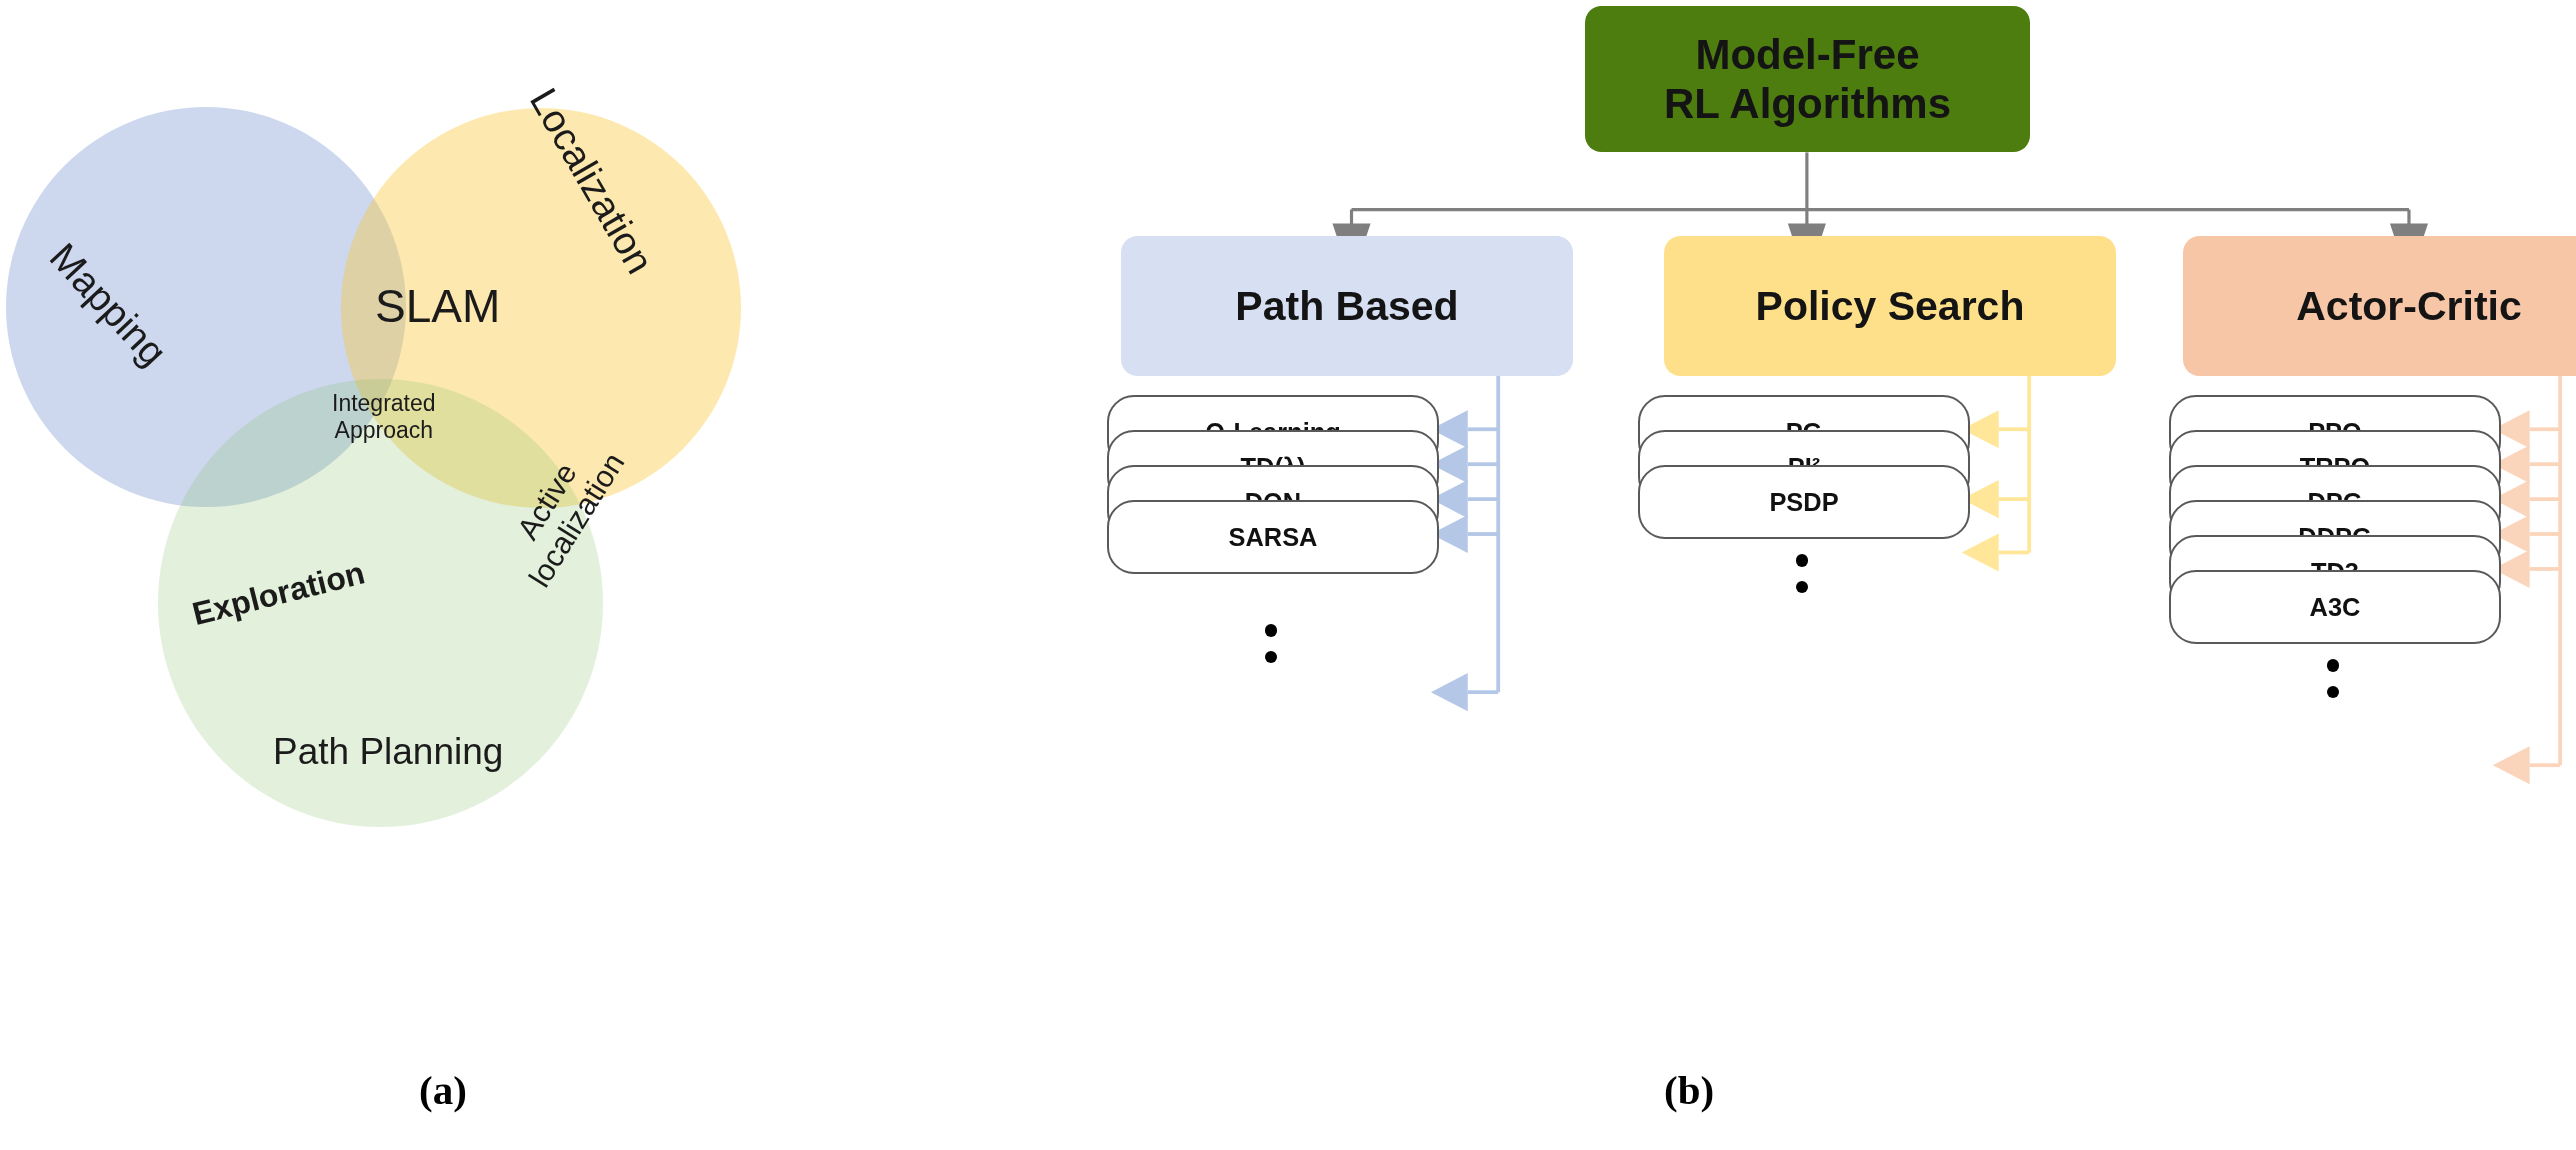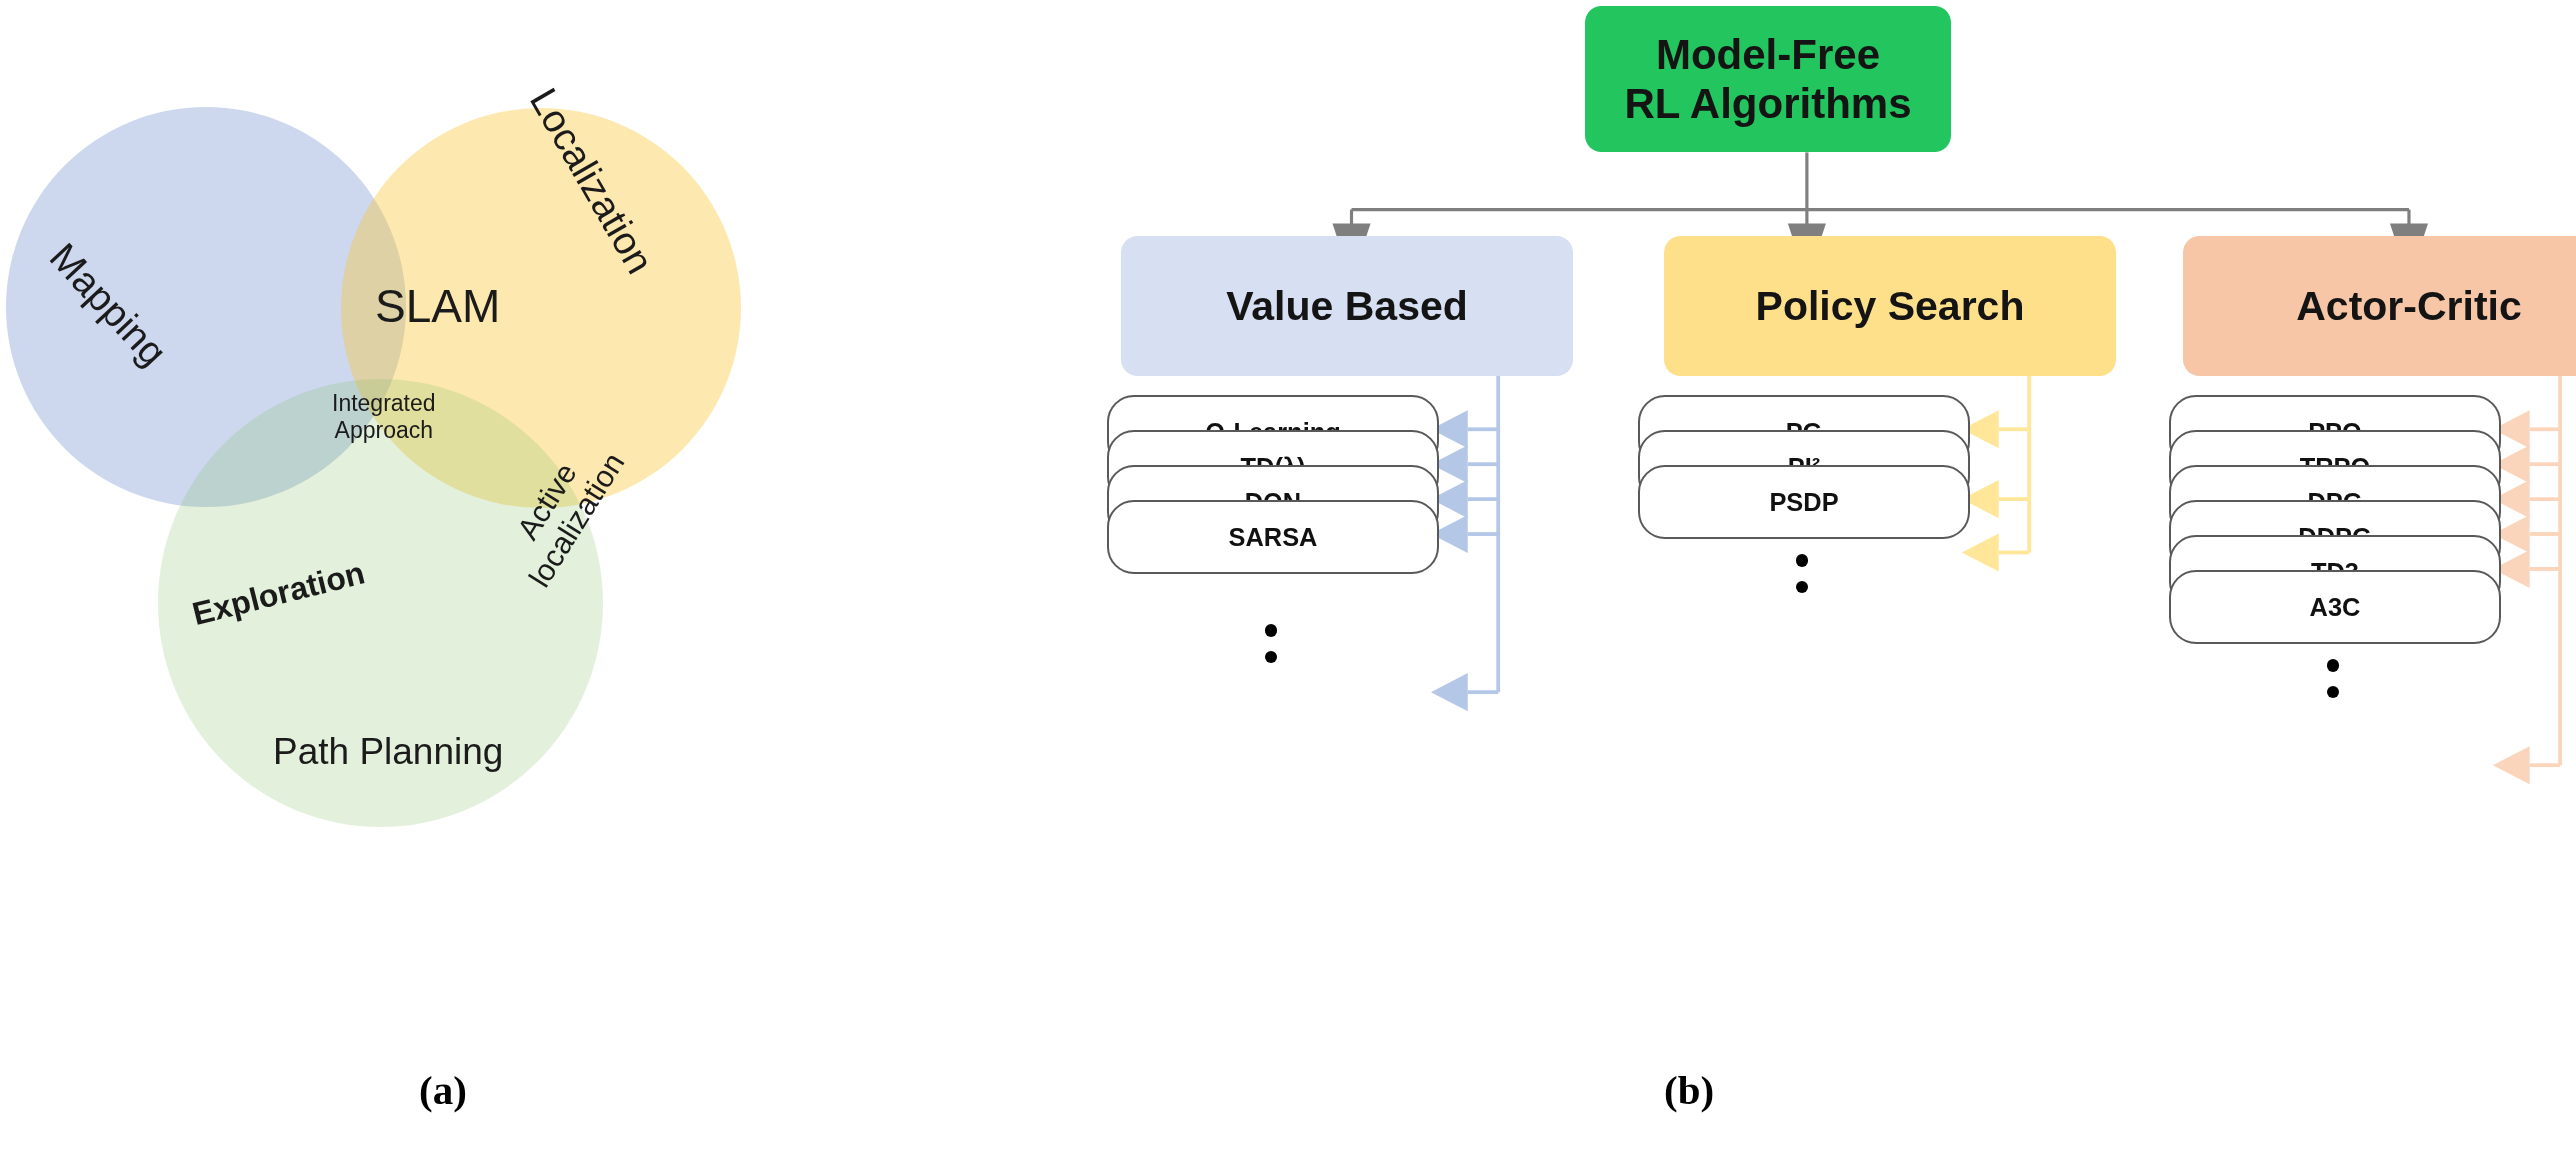--- a/index.html
+++ b/index.html
@@ -27,21 +27,21 @@
   .lbl-integrated   { left:332px; top:390px; font-size:23px; text-align:center; line-height:1.18; }
   .lbl-exploration  { left:189px; top:598px; font-size:32px; font-weight:bold; transform:rotate(-14deg); transform-origin:left top; }
   .lbl-active       { left:492px; top:556px; font-size:30.5px; transform:rotate(-58deg); transform-origin:left top; text-align:center; line-height:1.14; }
   .lbl-pathplanning { left:273px; top:731px; font-size:37px; }
 
   
   #panel-b { position:absolute; left:966px; top:0; width:1610px; height:1150px; }
 
   .node { position:absolute; border-radius:16.5px; display:flex; align-items:center; justify-content:center;
           font-weight:bold; color:#141414; text-align:center; line-height:1.18; }
-  .root       { left:619px;  top:6.4px;  width:366px; height:146px; background:#22c55e; font-size:42px; }
+  .root       { left:619px;  top:6.4px;  width:445px; height:146px; background:#4d7c0f; font-size:42px; }
   .cat        { height:140px; width:452px; font-size:41px; }
   .cat-value  { left:155px;  top:236px; background:#d6e0f2; }
   .cat-policy { left:686px; top:236px; background:#ffe08a;margin-left:12px; }
   .cat-actor  { left:1217px; top:236px; background:#f6c6a6; }
 
   .leaf { position:absolute; width:328px; height:70px; border:2.5px solid #595959; border-radius:27px;
           background:#ffffff; display:flex; align-items:center; justify-content:center;
           font-size:25.4px; font-weight:bold; color:#111; }
 
   .dots { position:absolute; width:38px; text-align:center; color:#000; }
@@ -132,21 +132,21 @@
       <polygon points="2462,1175 2462,1235 2404,1205" fill="#fbd5bb"></polygon>
     </svg>
 
     <div class="node root">
       <div>
         <div>Model-Free</div>
         <div>RL Algorithms</div>
       </div>
     </div>
 
-    <div class="node cat cat-value">Value Based</div>
+    <div class="node cat cat-value">Path Based</div>
     <div class="node cat cat-policy">Policy Search</div>
     <div class="node cat cat-actor">Actor-Critic</div>
 
     <div class="leaf" style="left:141px; top:395px;">Q-Learning</div>
     <div class="leaf" style="left:141px; top:430px;">TD(λ)</div>
     <div class="leaf" style="left:141px; top:465px;">DQN</div>
     <div class="leaf" style="left:141px; top:500px;">SARSA</div>
     <div class="dots" style="left:286px; top:610px;">
         <span></span>
         <span></span>

